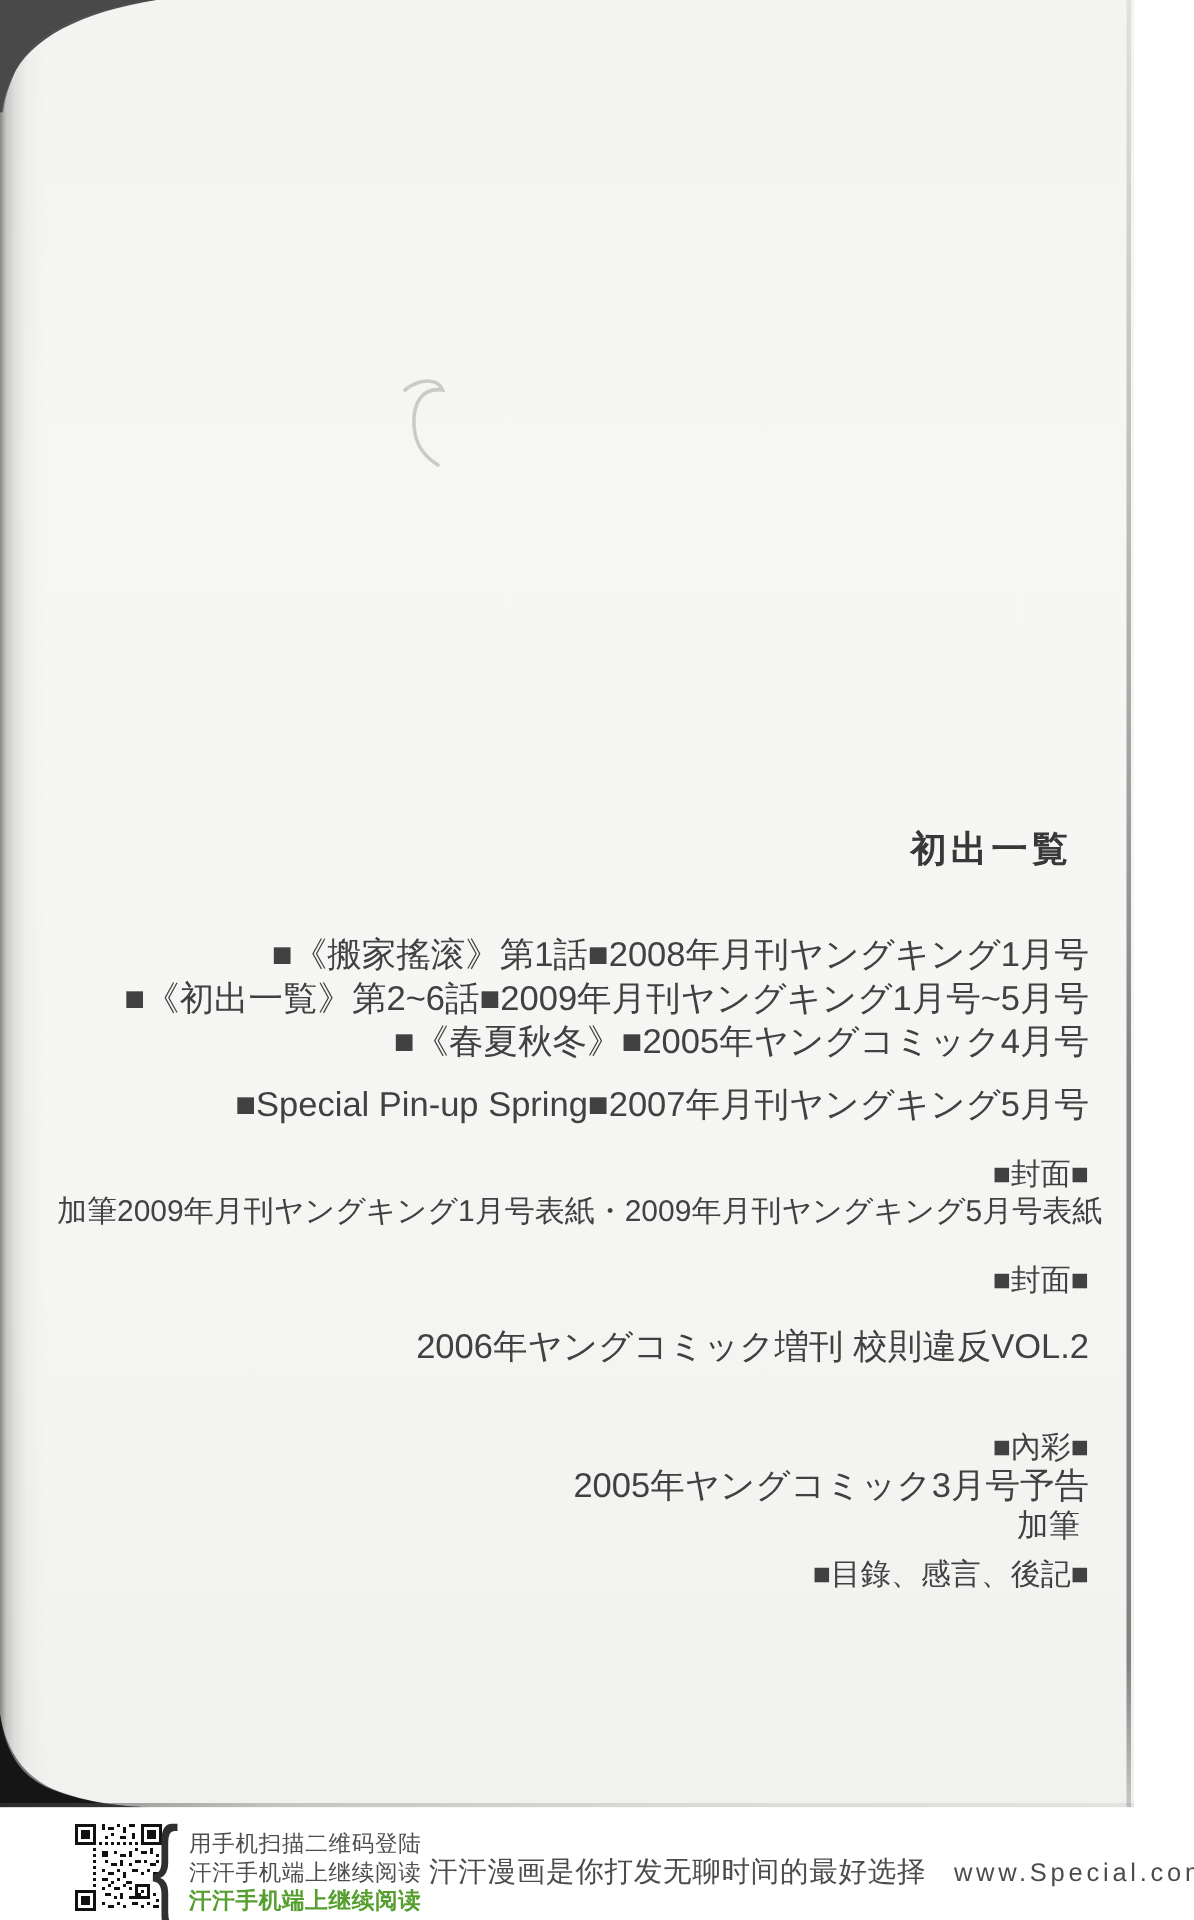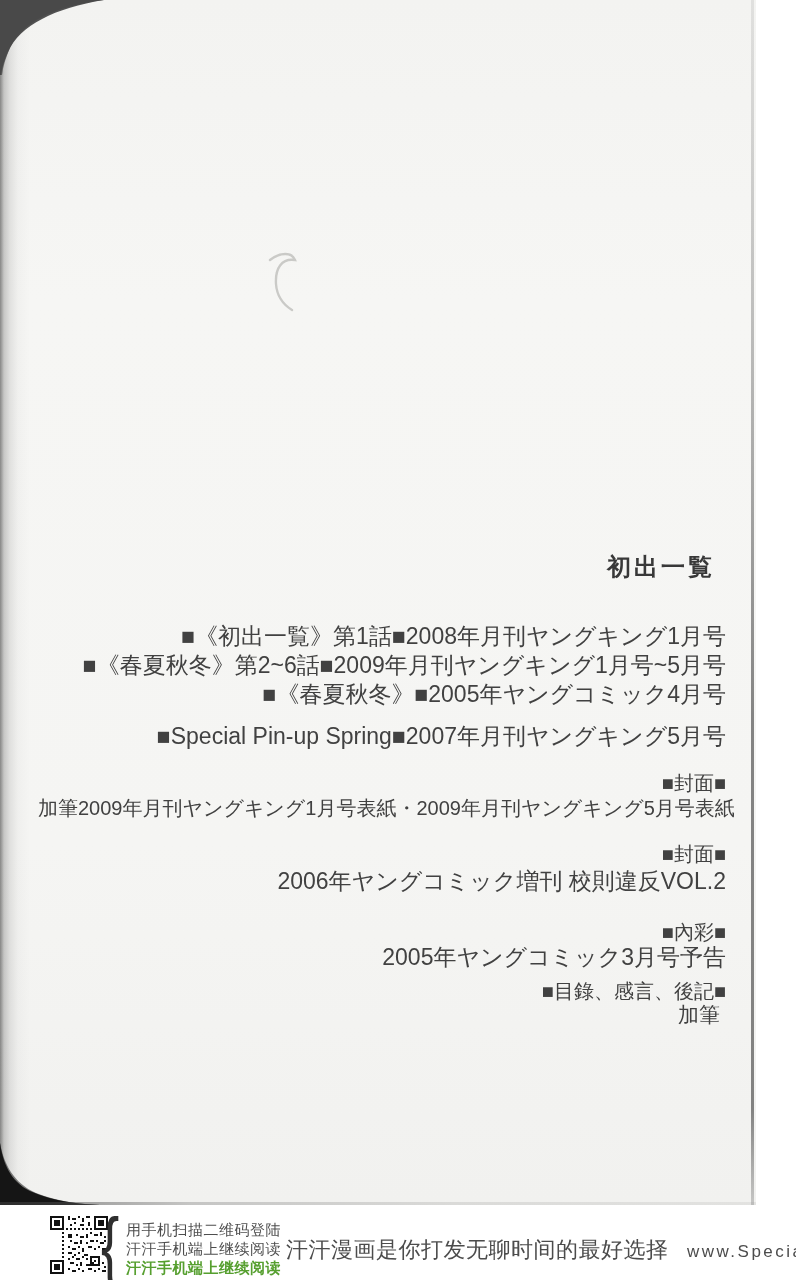--- a/index.html
+++ b/index.html
@@ -45,21 +45,21 @@
   }
   .heading {
     font-size:24px; font-weight:bold; letter-spacing:3px;
     line-height:30px; margin-right:11px; margin-bottom:40px; color:#383838;
   }
   .line  { font-size:23px; line-height:29px; white-space:nowrap; color:#414141; }
   .line.small { font-size:20px; line-height:22px; }
   .line.long  { font-size:20px; }
   .line.last  { font-size:21px; line-height:26px; margin-right:6px; }
   .mt23{margin-top:23px;} .mt13{margin-top:13px;} .mt21{margin-top:21px;}
-  .mt20{margin-top:20px;} .mt2{margin-top:2px;}  .mt25{margin-top:25px;}
+  .mt20{margin-top:20px;} .mt2{margin-top:18px;}  .mt25{margin-top:42px;}
   .mt8{margin-top:8px;}
 
   
   .footer {
     position:absolute; left:0; top:1205px; width:796px; height:75px;
     background:#ffffff;
   }
   .qr {
     position:absolute; left:50px; top:11px; width:58px; height:58px;
   }
@@ -71,21 +71,21 @@
   .qr-captions {
     position:absolute; left:126px; top:15px;
     text-align:center; font-size:15px; line-height:19px; letter-spacing:.5px;
   }
   .qr-cap-gray  { color:#4e4e4e; }
   .qr-cap-green { font-weight:bold; }
   .slogan-wrap {
     position:absolute; left:286px; top:30px; white-space:nowrap;
     color:#4c4c4c;
   }
-  .slogan { font-size:22px; letter-spacing:.5px; }
+  .slogan { font-size:19px; letter-spacing:.5px; }
   .site-url { font-size:17px; letter-spacing:2.5px; margin-left:14px; }
 </style>
 </head>
 <body>
 
 <div class="scan-page">
 
   <svg class="corner-svg corner-topleft" width="120" height="75" viewBox="0 0 120 75">
     <path d="M0,0 L104,0 C55,8 20,25 8,52 C4,61 2,68 1,75 L0,75 Z" fill="#525252"></path>
     <path d="M0,0 L104,0 C55,6 22,22 10,48 C6,57 3,66 2,75 L0,75 Z" fill="#464646" opacity=".7"></path>
@@ -98,32 +98,32 @@
 
   <svg class="crease" width="44" height="72" viewBox="0 0 44 72">
     <path d="M8,10 C18,2 30,2 33,10 C20,8 13,18 14,34 C15,48 22,55 30,60" fill="none" stroke="#c3c3c0" stroke-width="2.4" stroke-linecap="round"></path>
   </svg>
 
   <div class="bottom-edge"></div>
 
   <div class="content">
     <div class="heading">初出一覧</div>
 
-    <div class="line">■《初出一覧》第1話■2008年月刊ヤングキング1月号</div>
-    <div class="line">■《春夏秋冬》第2~6話■2009年月刊ヤングキング1月号~5月号</div>
+    <div class="line">■《搬家搖滚》第1話■2008年月刊ヤングキング1月号</div>
+    <div class="line">■《初出一覧》第2~6話■2009年月刊ヤングキング1月号~5月号</div>
     <div class="line">■《春夏秋冬》■2005年ヤングコミック4月号</div>
     <div class="line mt13">■Special Pin-up Spring■2007年月刊ヤングキング5月号</div>
     <div class="line small mt21">■封面■</div>
     <div class="line long">加筆2009年月刊ヤングキング1月号表紙・2009年月刊ヤングキング5月号表紙</div>
     <div class="line small mt20">■封面■</div>
     <div class="line mt2">2006年ヤングコミック増刊 校則違反VOL.2</div>
     <div class="line small mt25">■內彩■</div>
     <div class="line">2005年ヤングコミック3月号予告</div>
+    <div class="line last">加筆</div>
     <div class="line small mt8">■目錄、感言、後記■</div>
-    <div class="line last">加筆</div>
   </div>
 </div>
 
 <div class="footer">
 
   <svg class="qr" viewBox="0 0 29 29" shape-rendering="crispEdges">
     <rect x="0" y="0" width="29" height="29" fill="#ffffff"></rect>
     <g fill="#111111">
 
       <rect x="0" y="0" width="7" height="7"></rect>

